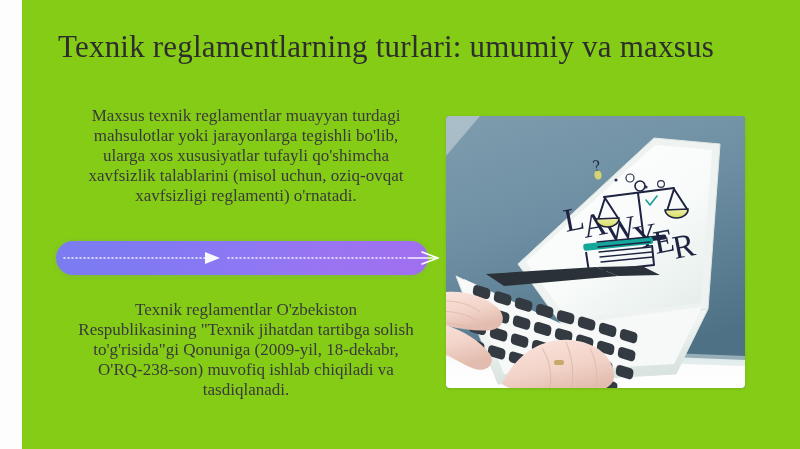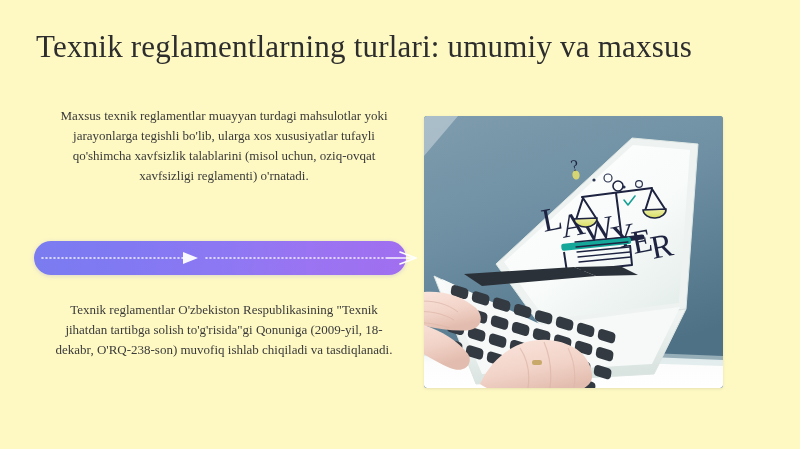--- a/index.html
+++ b/index.html
@@ -11,21 +11,22 @@
     height: 449px;
     background: #fdfdfd;
     font-family: "Liberation Serif", serif;
     overflow: hidden;
     position: relative;
   }
 
   .slide {
     position: absolute;
     inset: 0;
-    background: #fef9c3;
+    background: #84cc16;
+    margin-left: 22px;
   }
 
   
   .slide-title {
     position: absolute;
     left: 36px;
     top: 26px;
     width: 740px;
     font-family: "Liberation Serif", serif;
     font-size: 31px;
@@ -40,21 +41,21 @@
   .left-col {
     position: absolute;
     left: 34px;
     top: 106px;
     width: 380px;
     height: 310px;
   }
 
   .body-text {
     font-family: "Liberation Serif", serif;
-    font-size: 13px;
+    font-size: 17px;
     line-height: 20px;
     color: #3a3a3a;
     text-align: center;
     padding: 0 18px;
     box-sizing: border-box;
   }
 
   .para-top {
     position: absolute;
     left: 0;

